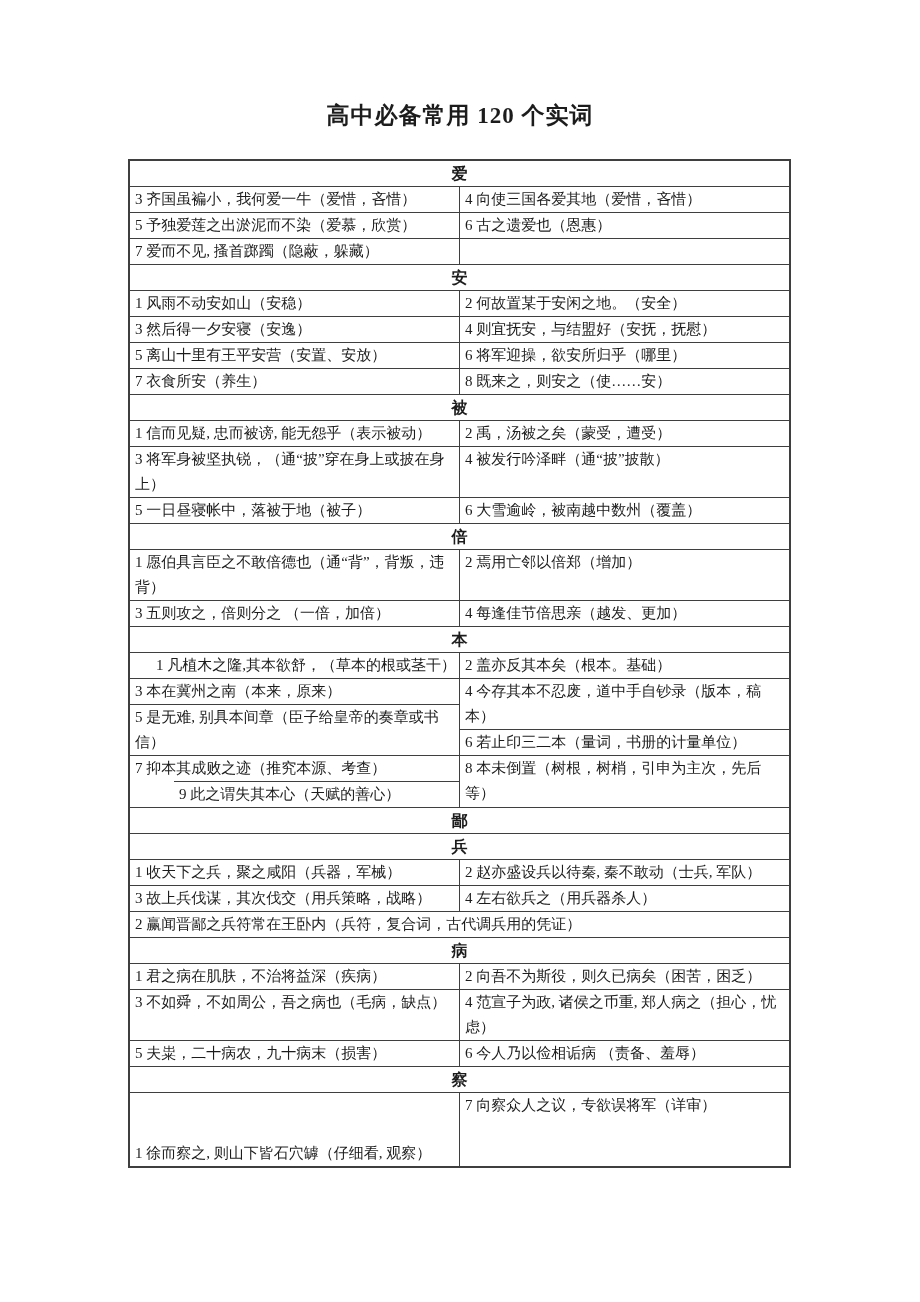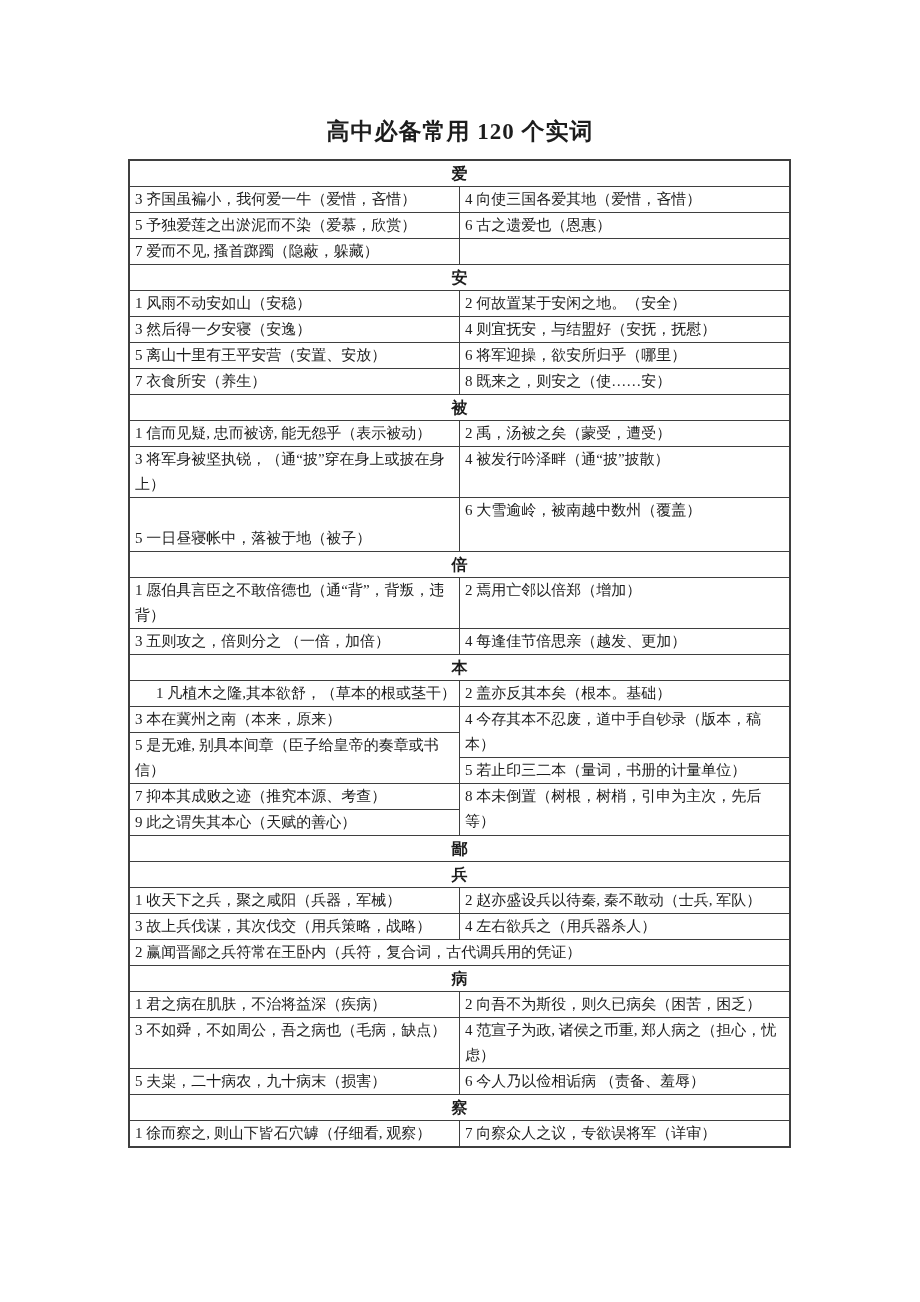--- a/index.html
+++ b/index.html
@@ -13,21 +13,21 @@
     font-family:"Liberation Serif","DejaVu Serif",serif;
     color:var(--text);
     overflow:hidden;
   }
   .page{
     width:920px;height:1302px;
     position:relative;
   }
   .doc-title{
     position:absolute;
-    left:0; top:116px;
+    left:0; top:100px;
     width:920px;
     text-align:center;
     font-size:23px;
     font-weight:bold;
     letter-spacing:1px;
     white-space:nowrap;
   }
   .doc-table{
     position:absolute;
     left:128px; top:159px;
@@ -141,21 +141,21 @@
       <div class="cols-row">
         <div class="col left">
           <div class="cell" style="min-height: 50px;">3 将军身被坚执锐，（通“披”穿在身上或披在身上）</div>
         </div>
         <div class="col right">
           <div class="cell" style="min-height: 25px;">4 被发行吟泽畔（通“披”披散）</div>
         </div>
       </div>
       <div class="cols-row">
         <div class="col left">
-          <div class="cell" style="min-height: 25px; margin-top: 28px;">5 一日昼寝帐中，落被于地（被子）</div>
+          <div class="cell" style="min-height: 25px;">5 一日昼寝帐中，落被于地（被子）</div>
         </div>
         <div class="col right">
           <div class="cell" style="min-height: 25px;">6 大雪逾岭，被南越中数州（覆盖）</div>
         </div>
       </div>
       <div class="header-row">倍</div>
       <div class="cols-row">
         <div class="col left">
           <div class="cell" style="min-height: 50px;">1 愿伯具言臣之不敢倍德也（通“背”，背叛，违背）</div>
         </div>
@@ -171,26 +171,26 @@
           <div class="cell" style="min-height: 25px;">4 每逢佳节倍思亲（越发、更加）</div>
         </div>
       </div>
       <div class="header-row">本</div>
       <div class="cols-row">
         <div class="col left">
           <div class="cell" style="min-height: 25px; text-align: right;">1 凡植木之隆,其本欲舒，（草本的根或茎干）</div>
           <div class="cell" style="min-height: 25px;">3 本在冀州之南（本来，原来）</div>
           <div class="cell" style="min-height: 50px;">5 是无难, 别具本间章（臣子给皇帝的奏章或书信）</div>
           <div class="cell" style="min-height: 25px;">7 抑本其成败之迹（推究本源、考查）</div>
-          <div class="cell" style="min-height: 25px;">9  此之谓失其本心（天赋的善心）</div>
+          <div class="cell" style="min-height: 25px; margin-left: 44px;">9  此之谓失其本心（天赋的善心）</div>
         </div>
         <div class="col right">
           <div class="cell" style="min-height: 25px;">2 盖亦反其本矣（根本。基础）</div>
           <div class="cell" style="min-height: 50px;">4 今存其本不忍废，道中手自钞录（版本，稿本）</div>
-          <div class="cell" style="min-height: 25px;">5 若止印三二本（量词，书册的计量单位）</div>
+          <div class="cell" style="min-height: 25px;">6 若止印三二本（量词，书册的计量单位）</div>
           <div class="cell" style="min-height: 50px;">8 本未倒置（树根，树梢，引申为主次，先后等）</div>
         </div>
       </div>
       <div class="header-row">鄙</div>
       <div class="header-row">兵</div>
       <div class="cols-row">
         <div class="col left">
           <div class="cell" style="min-height: 25px;">1 收天下之兵，聚之咸阳（兵器，军械）</div>
         </div>
         <div class="col right">
@@ -227,20 +227,20 @@
         <div class="col left">
           <div class="cell" style="min-height: 25px;">5 夫粜，二十病农，九十病末（损害）</div>
         </div>
         <div class="col right">
           <div class="cell" style="min-height: 25px;">6 今人乃以俭相诟病 （责备、羞辱）</div>
         </div>
       </div>
       <div class="header-row">察</div>
       <div class="cols-row">
         <div class="col left">
-          <div class="cell" style="min-height: 25px;">1 徐而察之, 则山下皆石穴罅（仔细看, 观察）</div>
+          <div class="cell" style="min-height: 25px; margin-top: 48px;">1 徐而察之, 则山下皆石穴罅（仔细看, 观察）</div>
         </div>
         <div class="col right">
           <div class="cell" style="min-height: 25px;">7 向察众人之议，专欲误将军（详审）</div>
         </div>
       </div>
     </div>
 </div>
 
 </body></html>

